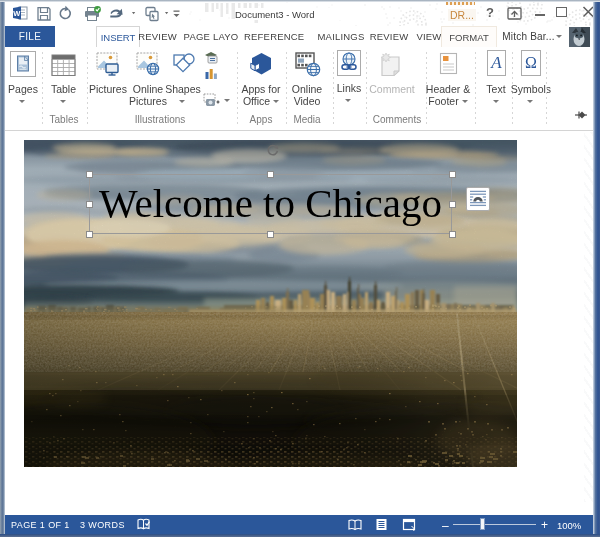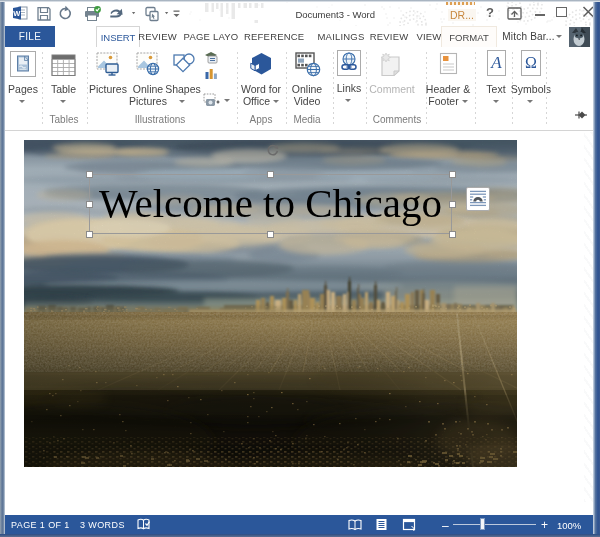--- a/index.html
+++ b/index.html
@@ -3,21 +3,21 @@
 html,body{margin:0;padding:0;width:600px;height:537px;overflow:hidden;
 font-family:"Liberation Sans",sans-serif;background:#fff;}
 *{box-sizing:border-box;}
 .abs{position:absolute;}
 #win{position:absolute;left:0;top:0;width:600px;height:537px;background:#fff;}
 #bl{left:0;top:0;bottom:0;width:5px;background:linear-gradient(to right,#93a2b1,#5b7395 45%,#7d92ac 82%,#e4eaf1);}
 #br{right:0;top:0;bottom:0;width:7px;background:linear-gradient(to right,#d4dde8,#54729e 35%,#2e5291 70%,#3a588e);}
 #bt{left:0;top:0;right:0;height:2px;background:linear-gradient(#93a1b0,#eef1f5);}
 #bb{left:0;bottom:0;right:0;height:3px;background:linear-gradient(#2a4d85,#5d6f90);}
 #title{left:5px;top:2px;right:7px;height:24px;background:#fff;overflow:hidden;}
-#doctitle{left:230px;top:6px;width:140px;text-align:right;font-size:9.5px;color:#3a3a3a;background:#fff;padding-top:1px;}
+#doctitle{left:230px;top:6px;width:140px;text-align:left;font-size:9.5px;color:#3a3a3a;background:#fff;padding-top:1px;}
 #ctxdots{left:441px;top:0;width:29px;height:3px;background:repeating-linear-gradient(90deg,#dd9f52 0 2px,#fbf3ea 2px 4px);}
 #ctxlbl{left:443px;top:7px;font-size:10.5px;color:#c8873d;background:#faf6f0;padding:0 2px;}
 #tabs{left:5px;top:26px;right:7px;height:21px;background:#fff;font-size:9.5px;color:#3f3f3f;}
 #filetab{left:0;top:0;width:50px;height:21px;background:#2b579a;color:#f4f8fb;text-align:center;line-height:21px;letter-spacing:.4px;font-size:10px;}
 .tab{top:0;height:21px;line-height:22px;letter-spacing:.2px;text-align:center;}
 #instab{left:91px;top:0;width:44px;height:22px;background:#fff;border:1px solid #d5d5d5;border-bottom:none;color:#2b579a;text-align:center;line-height:21px;font-size:9.5px;}
 #fmttab{left:436px;top:0;width:56px;height:22px;background:#fefcfa;border:1px solid #f0e9df;border-bottom:none;color:#464646;text-align:center;line-height:21px;font-size:9.5px;}
 #ribbon{left:5px;top:47px;right:7px;height:84px;background:#fff;border-bottom:1px solid #d4d4d4;font-size:11px;color:#444;}
 .sep{top:5px;height:74px;width:1px;background:repeating-linear-gradient(#d6d6d6 0 2px,#ffffff 2px 5px);}
 .blbl{font-size:10.5px;color:#444;text-align:center;line-height:11.5px;white-space:nowrap;}
@@ -325,21 +325,21 @@
 <div class="abs glbl" style="left:110px;top:67px;width:90px;">Illustrations</div>
 <div class="abs sep" style="left:232px;"></div>
 
 <div class="abs" style="left:243px;top:4px;">
  <svg width="27" height="27" viewBox="0 0 27 27">
           <path d="M13.5,2 L23,7 V18 L13.5,23.5 L4,18 V7 Z" fill="#2b579a"></path>
           <path d="M7,14.5 L11.5,12.2 V17.4 L7,19.8 Z" fill="#fff" stroke="#2b579a" stroke-width="1"></path>
           <path d="M7,14.5 L2.8,12.2 V17.4 L7,19.8 Z" fill="#e8eef5" stroke="#2b579a" stroke-width="1"></path>
         </svg>
 </div>
-<div class="abs blbl" style="left:226px;top:37px;width:60px;">Word for</div>
+<div class="abs blbl" style="left:226px;top:37px;width:60px;">Apps for</div>
 <div class="abs blbl" style="left:226px;top:49px;width:60px;">Office <span style="display:inline-block;width:0;height:0;border-left:3.5px solid transparent;border-right:3.5px solid transparent;border-top:3.5px solid #777;vertical-align:2px;"></span></div>
 <div class="abs glbl" style="left:226px;top:67px;width:60px;">Apps</div>
 <div class="abs sep" style="left:281px;"></div>
 
 <div class="abs" style="left:290px;top:5px;">
  <svg width="26" height="25" viewBox="0 0 26 25">
           <rect x="1" y="1" width="18" height="15" fill="#fff" stroke="#555" stroke-width="1.4"></rect>
           <g fill="#555">
             <rect x="2.4" y="2.6" width="2.6" height="2.6"></rect>
             <rect x="6.2" y="2.6" width="2.6" height="2.6"></rect>

